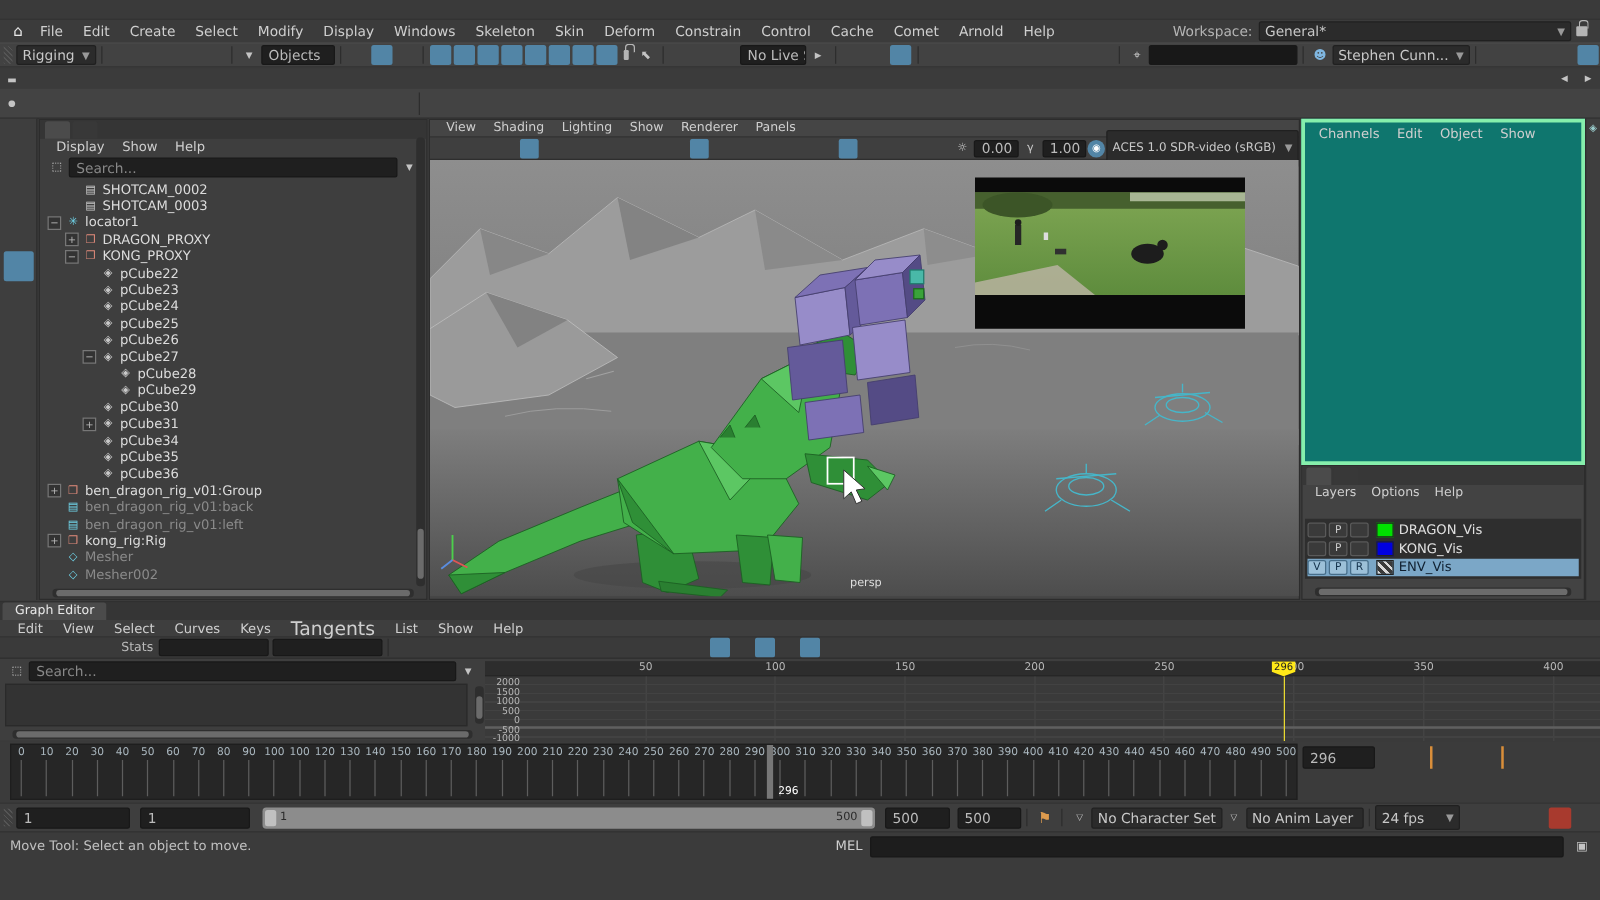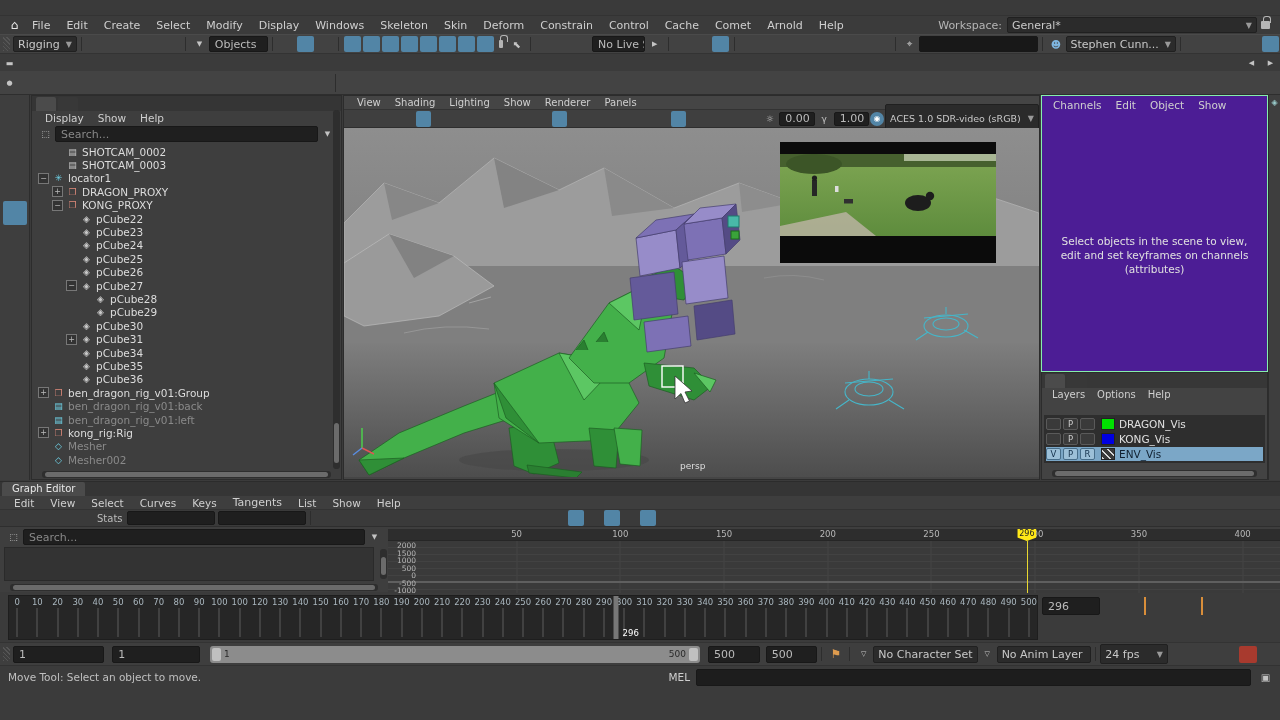--- a/index.html
+++ b/index.html
@@ -556,37 +556,36 @@
       <path d="M18,320 L9,327" stroke="#5a8de0" stroke-width="1.5"></path>
     </g>
     <text x="336" y="341" font-size="9" fill="#dedede">persp</text>
     <g>
       <rect x="318" y="238" width="21" height="21" fill="none" stroke="#fff" stroke-width="1.4"></rect>
       <path d="M331,248 L331,271 L337,265.5 L341,275 L345.5,273 L341,264 L348,263 Z" fill="#fff" stroke="#333" stroke-width="0.8"></path>
     </g>
   </svg>
 </div>
 
-<div class="abs" style="left:1041px;top:95px;width:227px;height:277px;background:#4c1d95;border:1px solid #86efac">
+<div class="abs" style="left:1041px;top:95px;width:227px;height:277px;background:#0f766e;border:3px solid #86efac">
   <div class="row" style="height:16px;padding:2px 4px 0 4px">
     <div class="row">
 
     <span class="menu-item" style="padding:0 7px;font-size:10.5px">Channels</span>
         <span class="menu-item" style="padding:0 7px;font-size:10.5px">Edit</span>
         <span class="menu-item" style="padding:0 7px;font-size:10.5px">Object</span>
         <span class="menu-item" style="padding:0 7px;font-size:10.5px">Show</span>
       </div>
   </div>
   <div class="row" style="position:absolute;top:1px;right:3px">
 
   <span class="ic" style="min-width:13px;font-size:8px;color:#d8a04e"></span>
       <span class="ic" style="min-width:13px;font-size:8px;color:#d8a04e"></span>
       <span class="ic" style="min-width:13px;font-size:8px;color:#d8a04e"></span>
     </div>
-  <div style="position:absolute;top:138px;left:14px;right:14px;text-align:center;font-size:10.5px;color:#e0e0e0;line-height:1.35">Select objects in the scene to view, edit and set keyframes on channels (attributes)</div>
 </div>
 
 <div class="abs" style="left:1041px;top:372px;width:227px;height:108px;background:#434343;border:1px solid #2c2c2c">
   <div class="row" style="height:15px;background:#373737;padding-left:3px">
 
   <span class="ptab" style="font-size:10px;height:14px"></span>
       <span class="ptab inactive" style="font-size:10px;height:14px"></span>
     </div>
   <div class="row" style="height:13px;padding-left:4px">
 
@@ -644,21 +643,21 @@
   <div class="row" style="height:14px;background:#353535">
     <span class="ptab" style="font-size:10px;height:14px;margin-left:2px">Graph Editor</span>
   </div>
   <div class="row" style="height:13px;padding-left:6px">
 
   <span class="menu-item" style="padding:0 8px;font-size:10.5px">Edit</span>
       <span class="menu-item" style="padding:0 8px;font-size:10.5px">View</span>
       <span class="menu-item" style="padding:0 8px;font-size:10.5px">Select</span>
       <span class="menu-item" style="padding:0 8px;font-size:10.5px">Curves</span>
       <span class="menu-item" style="padding:0 8px;font-size:10.5px">Keys</span>
-      <span class="menu-item" style="padding:0 8px;font-size:11px">Tangents</span>
+      <span class="menu-item" style="padding:0 8px;font-size:15px">Tangents</span>
       <span class="menu-item" style="padding:0 8px;font-size:10.5px">List</span>
       <span class="menu-item" style="padding:0 8px;font-size:10.5px">Show</span>
       <span class="menu-item" style="padding:0 8px;font-size:10.5px">Help</span>
     </div>
   <div class="row" style="height:18px;background:#3a3a3a;border-top:1px solid #333;border-bottom:1px solid #2e2e2e;padding-left:3px">
     <div class="row">
         <span class="ic orange" style="min-width:16px"></span>
         <span class="ic orange" style="min-width:16px"></span>
         <span class="ic orange" style="min-width:16px"></span>
         <span class="ic orange" style="min-width:16px"></span>

